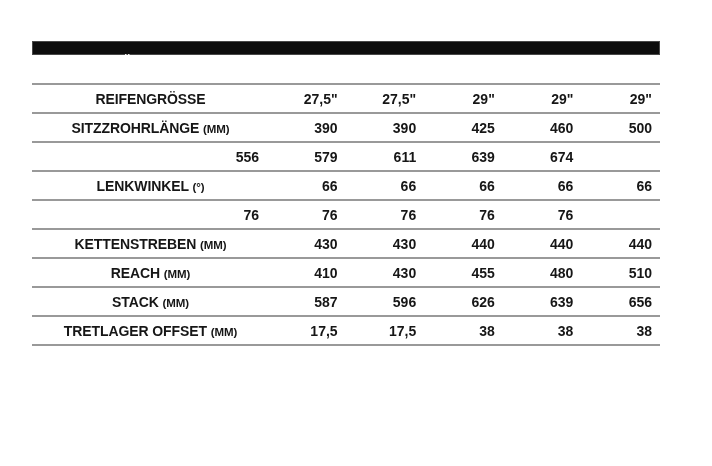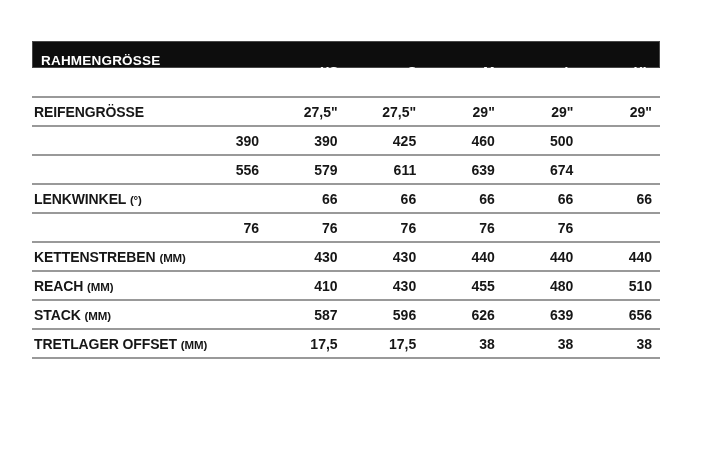--- a/index.html
+++ b/index.html
@@ -20,21 +20,21 @@
     left: 32px;
     top: 41px;
     width: 628px;
   }
   .grid-row {
     display: grid;
     grid-template-columns: 235px repeat(5, 1fr);
     align-items: center;
   }
   .header-bar {
-    height: 27px;
+    height: 14px;
     background: #0d0d0d;
     color: #ffffff;
     border: 1px solid #484848;
     box-sizing: border-box;
   }
   .header-bar .label-cell {
     padding-left: 8px;
     font-size: 13.5px;
     font-weight: 700;
     letter-spacing: 0.2px;
@@ -58,20 +58,21 @@
     height: 27px;
     border-top: 2px solid #999999;
     color: #161616;
   }
   .body-row .label-cell {
     padding-left: 2px;
     font-size: 14px;
     font-weight: 700;
     letter-spacing: -0.1px;
     white-space: nowrap;
+    text-align: center;
   }
   .body-row .num-cell {
     font-size: 14px;
     font-weight: 700;
   }
   .unit {
     font-size: 11.5px;
     font-weight: 700;
   }
 </style>
@@ -93,20 +94,21 @@
 
     <div class="grid-row body-row">
           <div class="label-cell"><span>REIFENGRÖSSE</span></div>
           <div class="num-cell">27,5"</div>
           <div class="num-cell">27,5"</div>
           <div class="num-cell">29"</div>
           <div class="num-cell">29"</div>
           <div class="num-cell">29"</div>
         </div>
         <div class="grid-row body-row">
+          <div class="label-cell"><span>SITZZROHRLÄNGE</span> <span class="unit">(MM)</span></div>
           <div class="num-cell">390</div>
           <div class="num-cell">390</div>
           <div class="num-cell">425</div>
           <div class="num-cell">460</div>
           <div class="num-cell">500</div>
         </div>
         <div class="grid-row body-row">
           <div class="num-cell">556</div>
           <div class="num-cell">579</div>
           <div class="num-cell">611</div>

